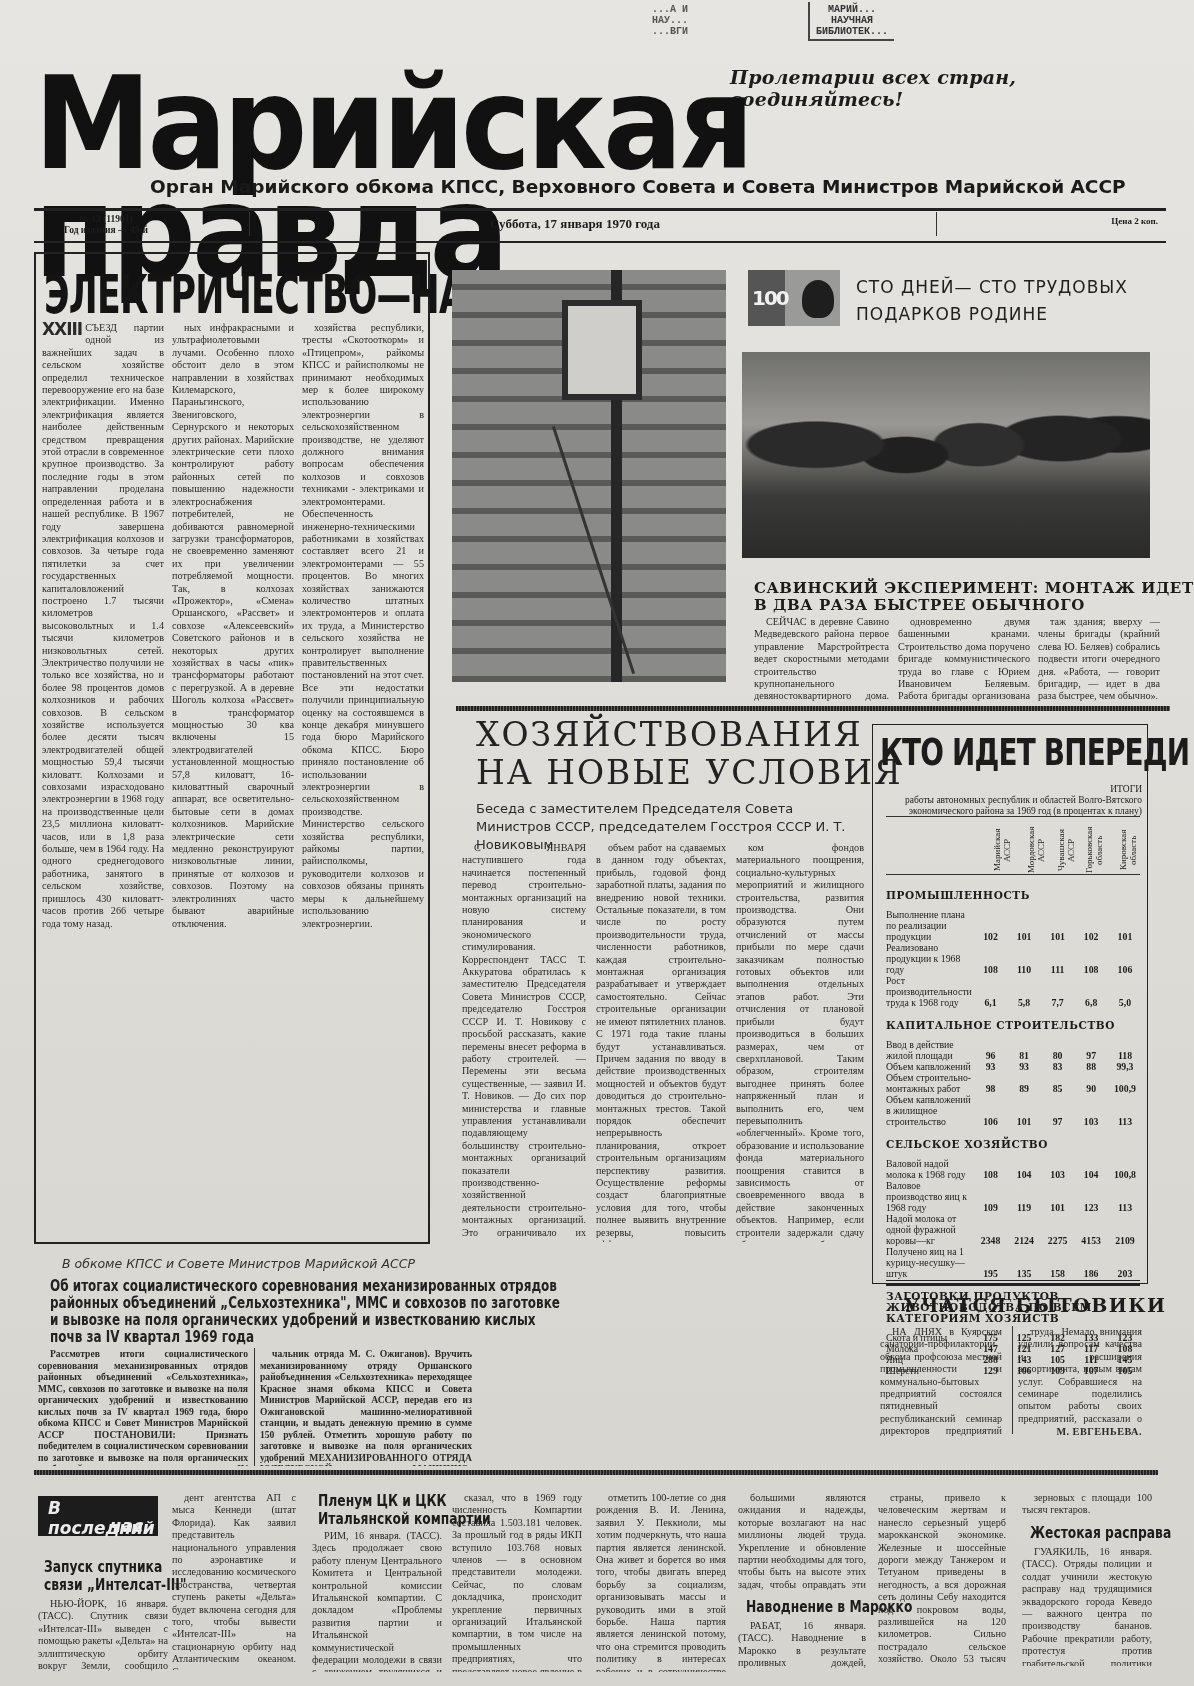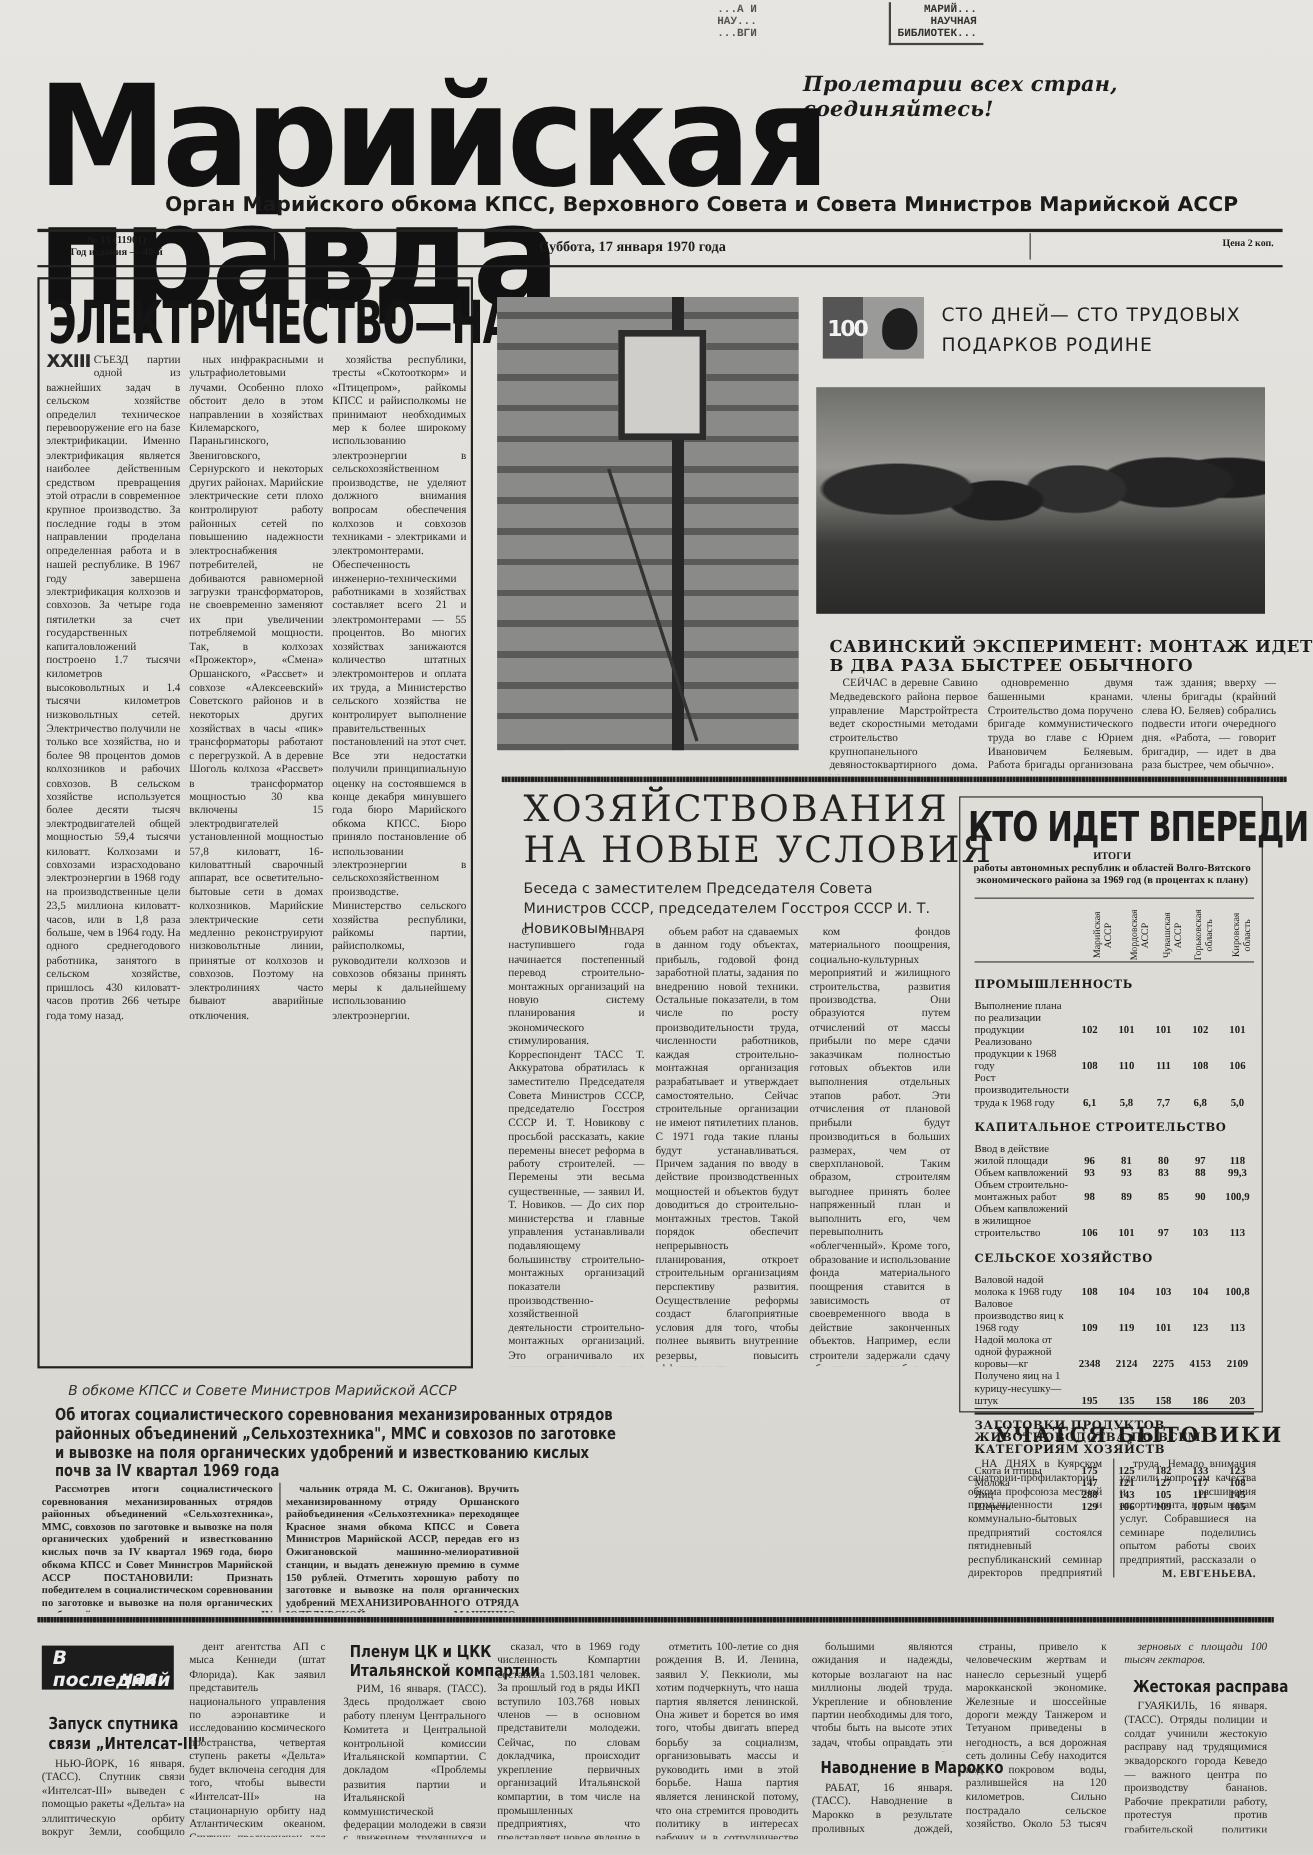--- a/index.html
+++ b/index.html
@@ -11,21 +11,21 @@
     position: relative;
   }
   .page {
     position: absolute; left: 0; top: 0; width: 1194px; height: 1686px;
     background: linear-gradient(180deg, #e6e5e1 0%, #dcdad5 60%, #d6d4cf 100%);
   }
   .abs { position: absolute; }
 
   
   .stamp { position: absolute; font-family: "Liberation Mono", monospace; font-size: 10px; line-height: 11px; color: #555; text-align: center; font-weight: bold; }
-  .stamp.s2 { border-left: 2px solid #444; border-bottom: 2px solid #444; padding: 2px 6px; color: #333; text-align: right; }
+  .stamp.s2 { border-left: 2px solid #444; border-bottom: 2px solid #444; padding: 2px 6px; color: #333; }
 
   
   .motto { position: absolute; left: 730px; top: 66px; font-style: italic; font-size: 19px; font-weight: bold; font-family: "DejaVu Serif", serif; letter-spacing: 0.2px; }
   .title { position: absolute; left: 34px; top: 70px; font-family: "DejaVu Sans", sans-serif; font-weight: bold; font-size: 118px; line-height: 100px; letter-spacing: -4px; transform: scaleY(1.08); transform-origin: top left; color: #111; }
   .organ { position: absolute; left: 150px; top: 176px; font-family: "DejaVu Sans", sans-serif; font-weight: bold; font-size: 18.5px; color: #1a1a1a; }
   .rule-thick { position: absolute; left: 34px; width: 1132px; height: 3px; background: #222; }
   .infobar { position: absolute; left: 34px; top: 212px; width: 1132px; height: 28px; font-size: 10px; }
   .infobar .issue { position: absolute; left: 30px; top: 2px; font-size: 9.5px; font-weight: bold; line-height: 11px; text-align: center; }
   .infobar .date { position: absolute; left: 456px; top: 4px; font-size: 13px; font-weight: bold; }
   .infobar .price { position: absolute; right: 8px; top: 4px; font-size: 9px; font-weight: bold; }
@@ -62,21 +62,21 @@
   .sto-head { position: absolute; font-family: "DejaVu Sans", sans-serif; font-size: 17px; letter-spacing: 1px; line-height: 27px; color: #1f1f1f; }
 
   .savin-head { position: absolute; font-family: "DejaVu Serif", serif; font-weight: bold; font-size: 15px; line-height: 17px; letter-spacing: 0.6px; }
 
   .dotted-rule { position: absolute; height: 5px; background: repeating-linear-gradient(90deg, #222 0 2px, #666 2px 3px); }
 
   .new-head { position: absolute; font-family: "DejaVu Serif", serif; font-size: 33px; line-height: 38px; letter-spacing: 2px; color: #222; }
   .new-sub { position: absolute; font-family: "DejaVu Sans", sans-serif; font-size: 13px; line-height: 18px; color: #2a2a2a; }
 
   .kto-head { position: absolute; font-family: "DejaVu Sans", sans-serif; font-weight: bold; font-size: 34px; letter-spacing: -1px; transform: scaleX(0.82) scaleY(1.1); transform-origin: top left; white-space: nowrap; }
-  .kto-sub { position: absolute; font-size: 9.5px; line-height: 11px; font-weight: bold; text-align: center; }
+  .kto-sub { position: absolute; font-size: 9.5px; line-height: 11px; font-weight: normal; text-align: right; margin-top: 10px; }
   table.kto { position: absolute; border-collapse: collapse; font-size: 9.8px; line-height: 11px; }
   table.kto td { padding: 0 2px; vertical-align: bottom; }
   table.kto td.num { text-align: center; width: 36px; font-weight: bold; }
   table.kto tr.sec td { font-family: "DejaVu Serif", serif; font-weight: bold; font-size: 10.5px; padding-top: 12px; padding-bottom: 8px; letter-spacing: 0.6px; }
   .vlabel { position: absolute; writing-mode: vertical-rl; transform: rotate(180deg); font-size: 9px; line-height: 10px; text-align: center; }
 
   .uch-head { position: absolute; font-family: "DejaVu Serif", serif; font-weight: bold; font-size: 19px; letter-spacing: 1.5px; }
   .sign { font-weight: bold; text-align: right; letter-spacing: 0.5px; }
 
   .obkom-kicker { position: absolute; font-family: "DejaVu Sans", sans-serif; font-style: italic; font-size: 12.5px; color: #333; }
@@ -390,21 +390,21 @@
     <p>большими являются ожидания и надежды, которые возлагают на нас миллионы людей труда. Укрепление и обновление партии необходимы для того, чтобы быть на высоте этих задач, чтобы оправдать эти ожидания и надежды, чтобы вести вперед страну по пути демократии и социализма.</p>
   </div>
 
   <div class="news-head" style="left:746px;top:1598px;">Наводнение в Марокко</div>
   <div class="col" style="left:738px;top:1620px;width:128px;height:50px;">
     <p>РАБАТ, 16 января. (ТАСС). Наводнение в Марокко в результате проливных дождей, прошедших в северной части</p>
   </div>
   <div class="col" style="left:878px;top:1492px;width:128px;height:170px;">
     <p>страны, привело к человеческим жертвам и нанесло серьезный ущерб марокканской экономике. Железные и шоссейные дороги между Танжером и Тетуаном приведены в негодность, а вся дорожная сеть долины Себу находится под покровом воды, разлившейся на 120 километров. Сильно пострадало сельское хозяйство. Около 53 тысяч тонн цитрусовых погибло на корню. По официальным сведениям, уничтожен весь урожай сахарного тростника и значительная часть урожая</p>
   </div>
-  <div class="col" style="left:1022px;top:1492px;width:130px;height:28px;font-style:italic;">
+  <div class="col" style="left:1022px;top:1492px;width:130px;height:28px;">
     <p>зерновых с площади 100 тысяч гектаров.</p>
   </div>
 
   <div class="news-head" style="left:1030px;top:1524px;">Жестокая расправа</div>
   <div class="col" style="left:1022px;top:1546px;width:130px;height:120px;">
     <p>ГУАЯКИЛЬ, 16 января. (ТАСС). Отряды полиции и солдат учинили жестокую расправу над трудящимися эквадорского города Кеведо — важного центра по производству бананов. Рабочие прекратили работу, протестуя против грабительской политики компаний, главным образом, иностранных, захвативших монополию на экспорт бананов.</p>
   </div>
 
 </div>
 

